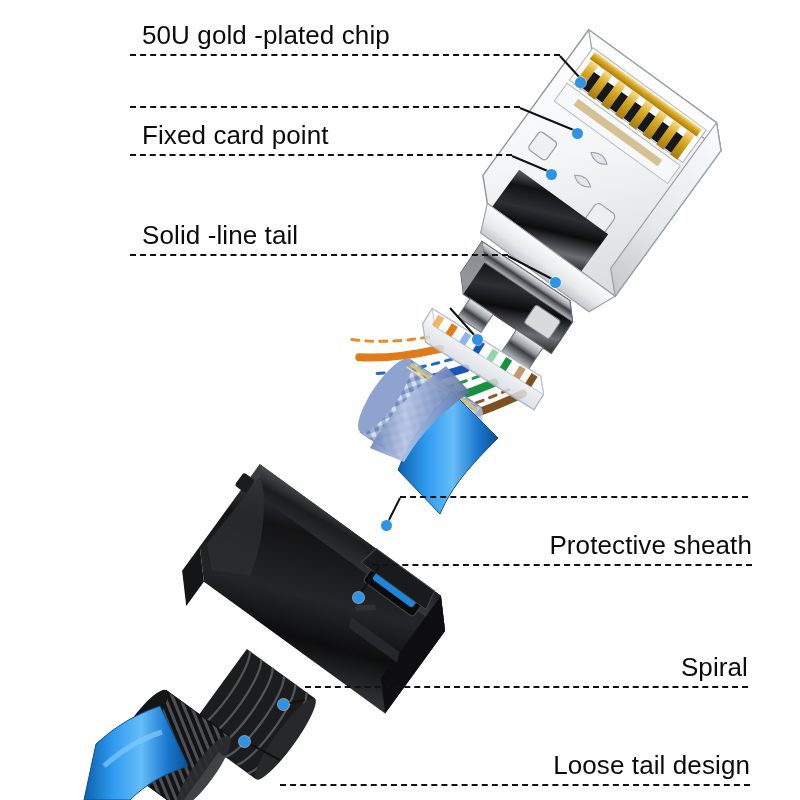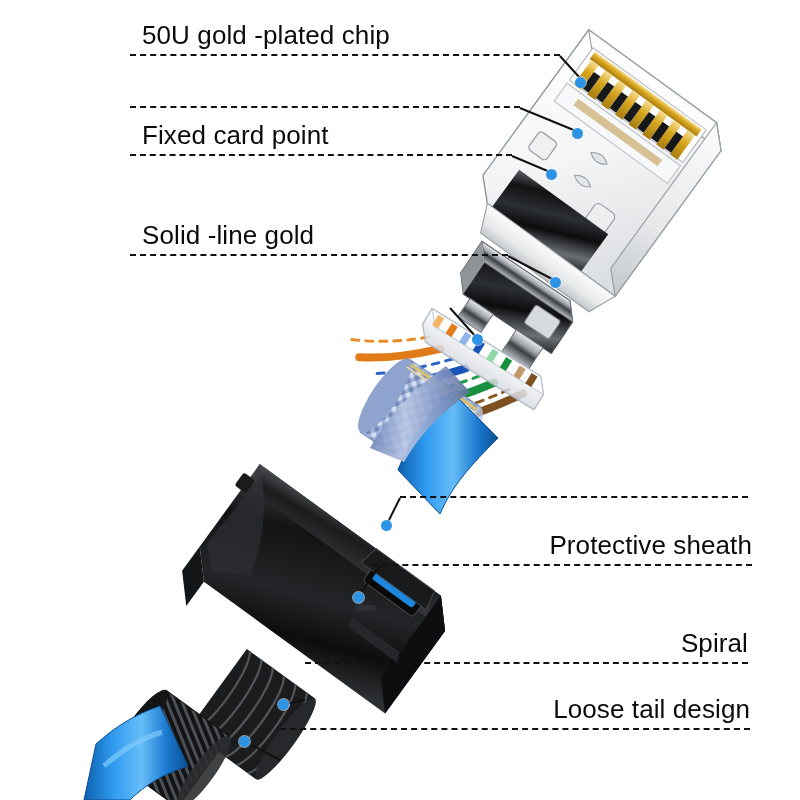--- a/index.html
+++ b/index.html
@@ -294,40 +294,40 @@
   <div class="callout left" style="left:130px;right:280px;top:64px;height:44px;">
     <span class="rule"></span>
   </div>
 
   <div class="callout left" style="left:130px;right:288px;top:114px;height:42px;text-decoration:underline;">
     <span class="cap">Fixed card point</span>
     <span class="rule"></span>
   </div>
 
   <div class="callout left" style="left:130px;right:292px;top:214px;height:42px;">
-    <span class="cap">Solid -line gold</span>
+    <span class="cap">Solid -line tail</span>
     <span class="rule"></span>
   </div>
 
 
   <div class="callout right" style="left:400px;right:52px;top:456px;height:42px;">
     <span class="rule"></span>
   </div>
 
   <div class="callout right" style="left:372px;right:48px;top:524px;height:42px;">
     <span class="cap">Protective sheath</span>
     <span class="rule"></span>
   </div>
 
-  <div class="callout right" style="left:305px;right:52px;top:622px;height:42px;">
+  <div class="callout right" style="left:305px;right:52px;top:646px;height:42px;">
     <span class="cap">Spiral</span>
     <span class="rule"></span>
   </div>
 
-  <div class="callout right" style="left:280px;right:50px;top:688px;height:42px;">
+  <div class="callout right" style="left:280px;right:50px;top:744px;height:42px;">
     <span class="cap">Loose tail design</span>
     <span class="rule"></span>
   </div>
 
   <span class="dot" style="left:575px;top:77px;"></span>
   <span class="dot" style="left:572px;top:128px;"></span>
   <span class="dot" style="left:546px;top:169px;"></span>
   <span class="dot" style="left:550px;top:277px;"></span>
   <span class="dot" style="left:472px;top:334px;"></span>
   <span class="dot" style="left:381px;top:520px;"></span>

